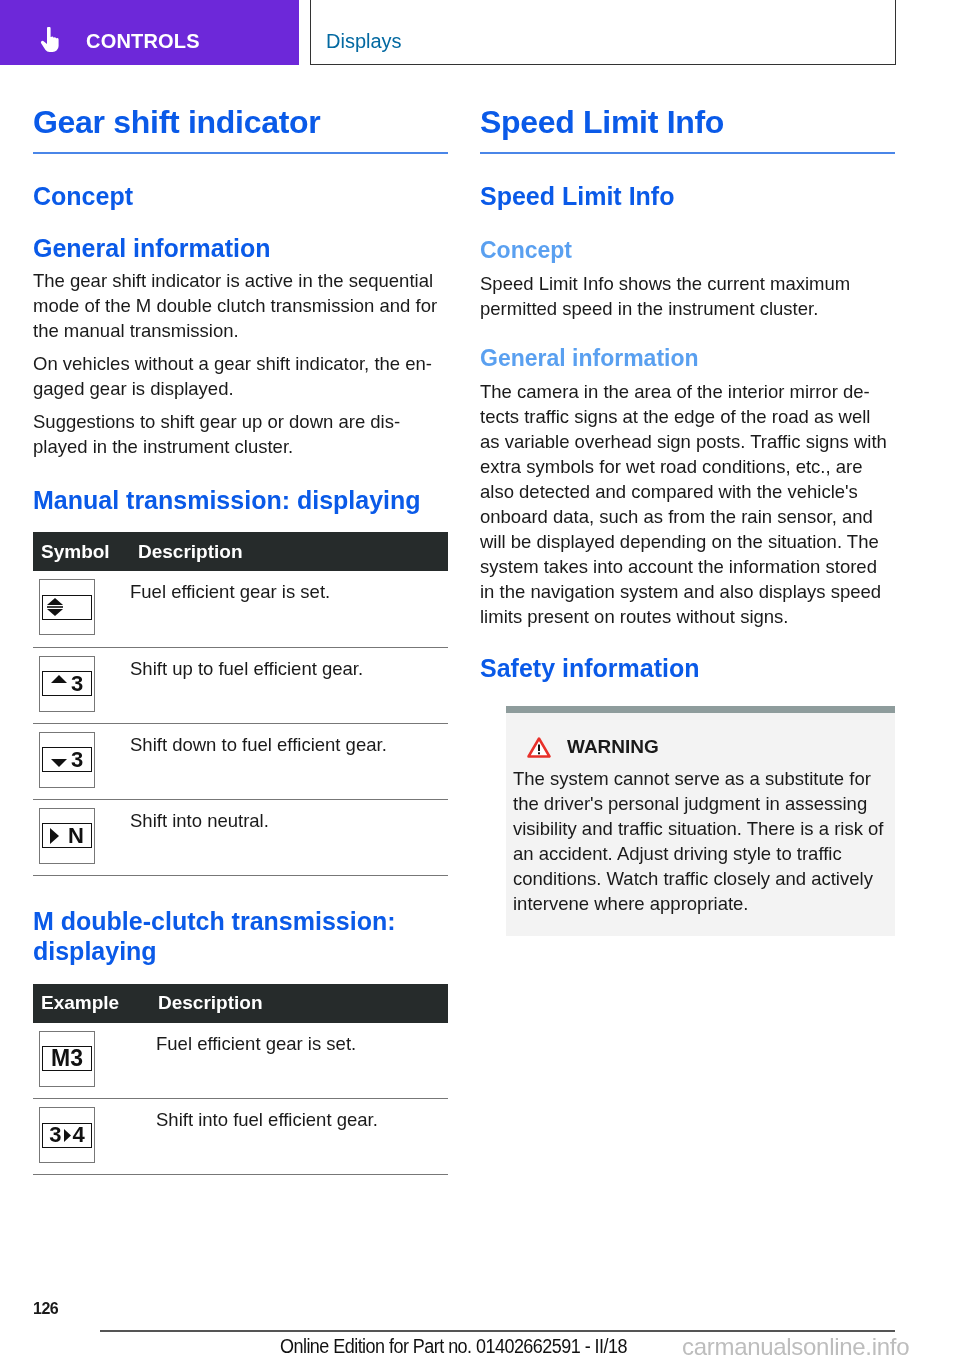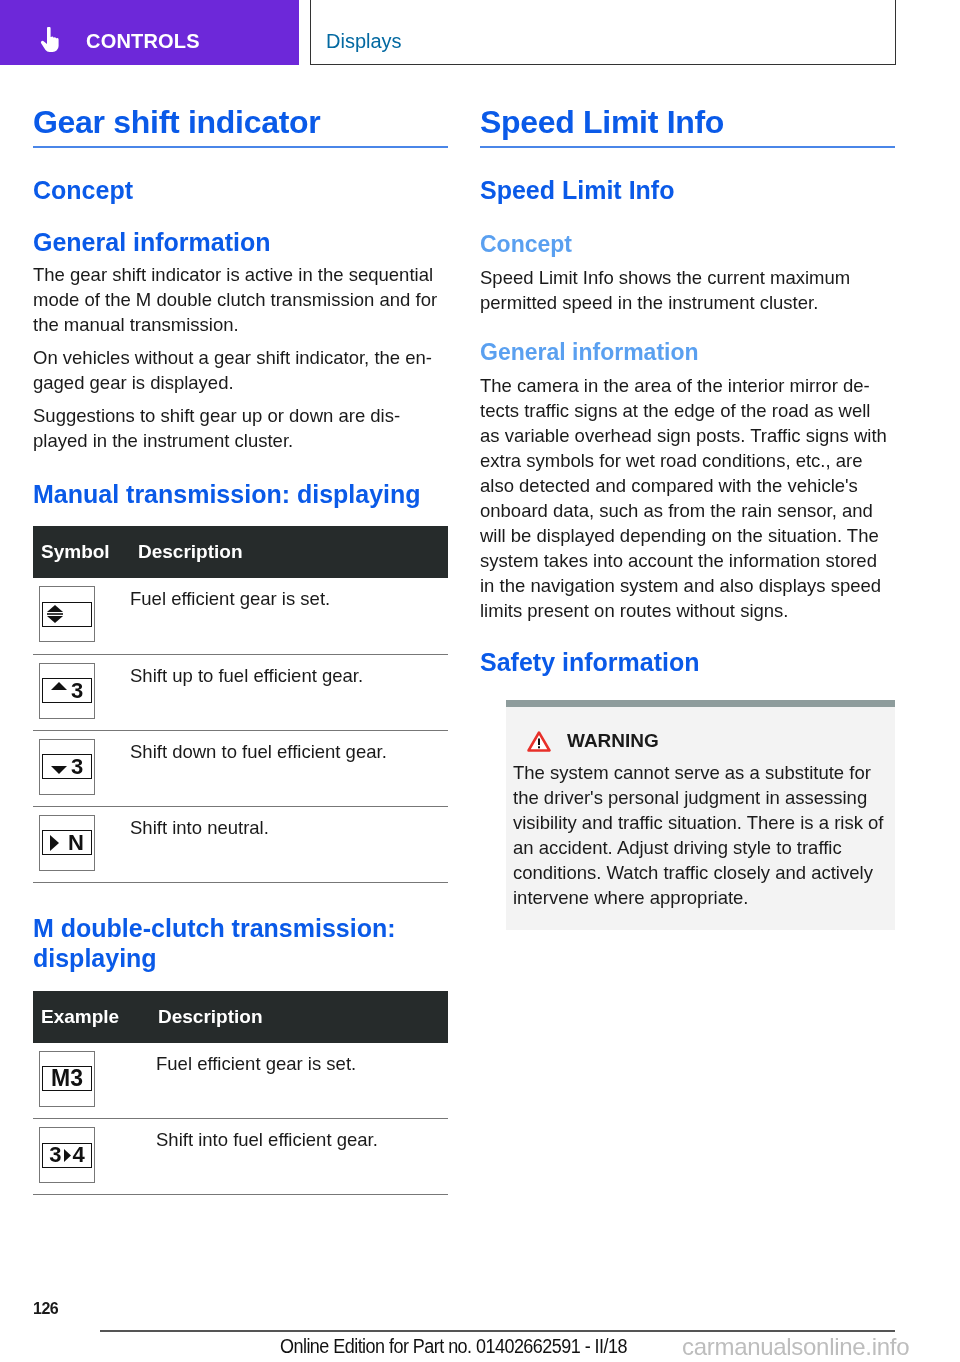--- a/index.html
+++ b/index.html
@@ -9,27 +9,27 @@
   .header-left { position: absolute; left: 0; top: 0; width: 299px; height: 65px; background: #6d28d9; }
   .header-left .hand { position: absolute; left: 40px; top: 27px; width: 24px; height: 26px; }
   .header-left .label { position: absolute; left: 86px; top: 30px; color: #fff; font-weight: bold; font-size: 20px; letter-spacing: 0.2px; }
   .header-right { position: absolute; left: 310px; top: 0; width: 586px; height: 65px; border: 1px solid #333; border-top: none; }
   .header-right .label { position: absolute; left: 15px; top: 30px; font-size: 20px; color: #0369a1; }
 
   .col { position: absolute; top: 100px; width: 415px; }
   .col.left { left: 33px; }
   .col.right { left: 480px; }
 
-  .h1 { color: #0a5ae8; font-weight: bold; font-size: 32px; line-height: 44px; padding-bottom: 2px; border-bottom: 2px solid #4a86e8; letter-spacing: -0.3px; }
+  .h1 { color: #0a5ae8; font-weight: bold; font-size: 32px; line-height: 44px; padding-bottom: 8px; border-bottom: 2px solid #4a86e8; letter-spacing: -0.3px; }
   .h2 { color: #0a5ae8; font-weight: bold; font-size: 25px; line-height: 30px; }
   .h3 { color: #5aa0f0; font-weight: bold; font-size: 23px; line-height: 28px; }
   .p { font-size: 18.5px; line-height: 25px; color: #1a1a1a; }
 
   table.tbl { width: 415px; border-collapse: collapse; }
-  table.tbl th { background: #262b2b; color: #fff; font-size: 19px; font-weight: bold; text-align: left; height: 52px; padding: 0 0 0 8px; }
+  table.tbl th { background: #262b2b; color: #fff; font-size: 19px; font-weight: bold; text-align: left; height: 39px; padding: 0 0 0 8px; }
   table.tbl td { border-bottom: 1.5px solid #777; vertical-align: top; padding: 0; height: 76px; }
   table.tbl td.sym { width: 97px; padding: 8px 0 0 6px; }
   table.tbl td.desc { font-size: 18.5px; line-height: 25px; padding-top: 8px; }
   table.tbl td.sym + td.desc { border-left: none; }
   .symbox { width: 56px; height: 56px; border: 1.5px solid #777; display: flex; align-items: center; justify-content: center; background: #fff; }
   .symbox .inner { width: 50px; height: 25px; border: 1.5px solid #111; display: flex; align-items: center; justify-content: center; font-weight: bold; font-size: 22px; color: #111; line-height: 1; }
 
   .warnbox { background: #f3f3f3; border-top: 7px solid #8e9c9c; padding: 20px 7px 20px 7px; }
   .warnhead { display: flex; align-items: center; font-weight: bold; font-size: 19px; margin-left: 14px; height: 28px; }
   .warnhead svg { margin-right: 16px; }

